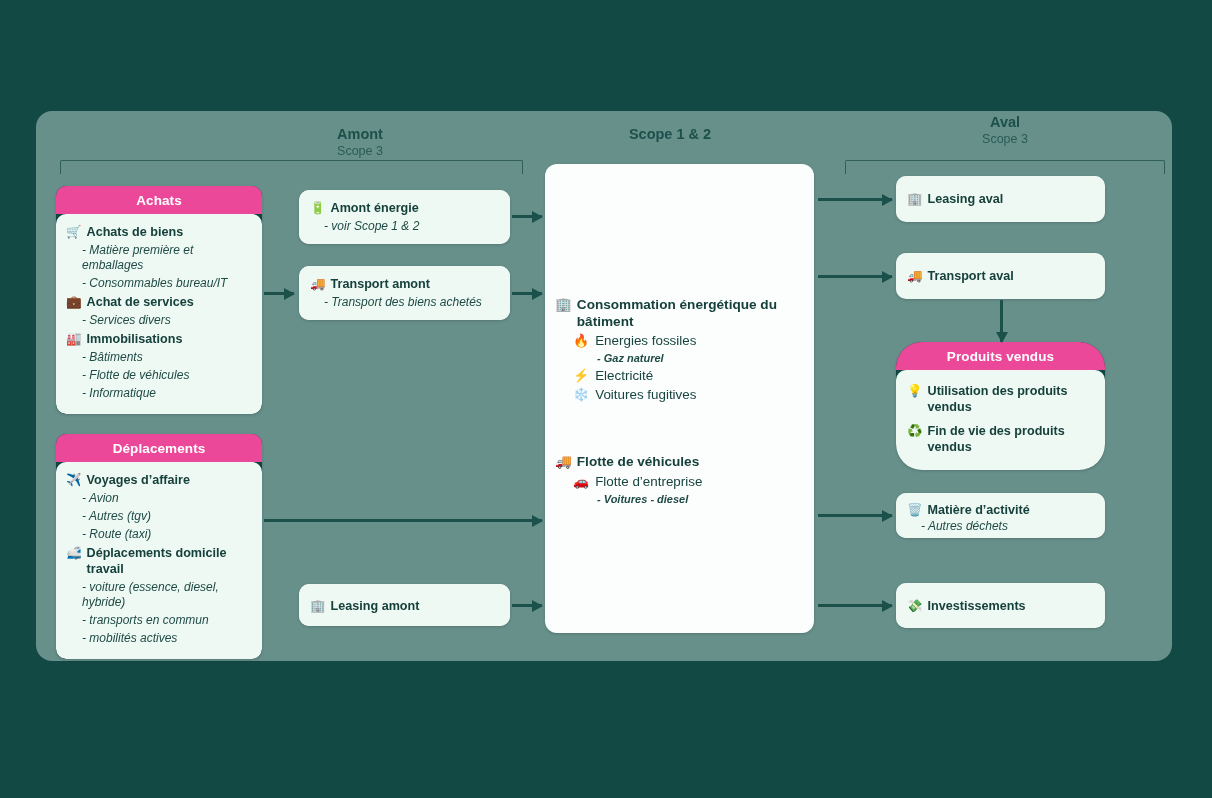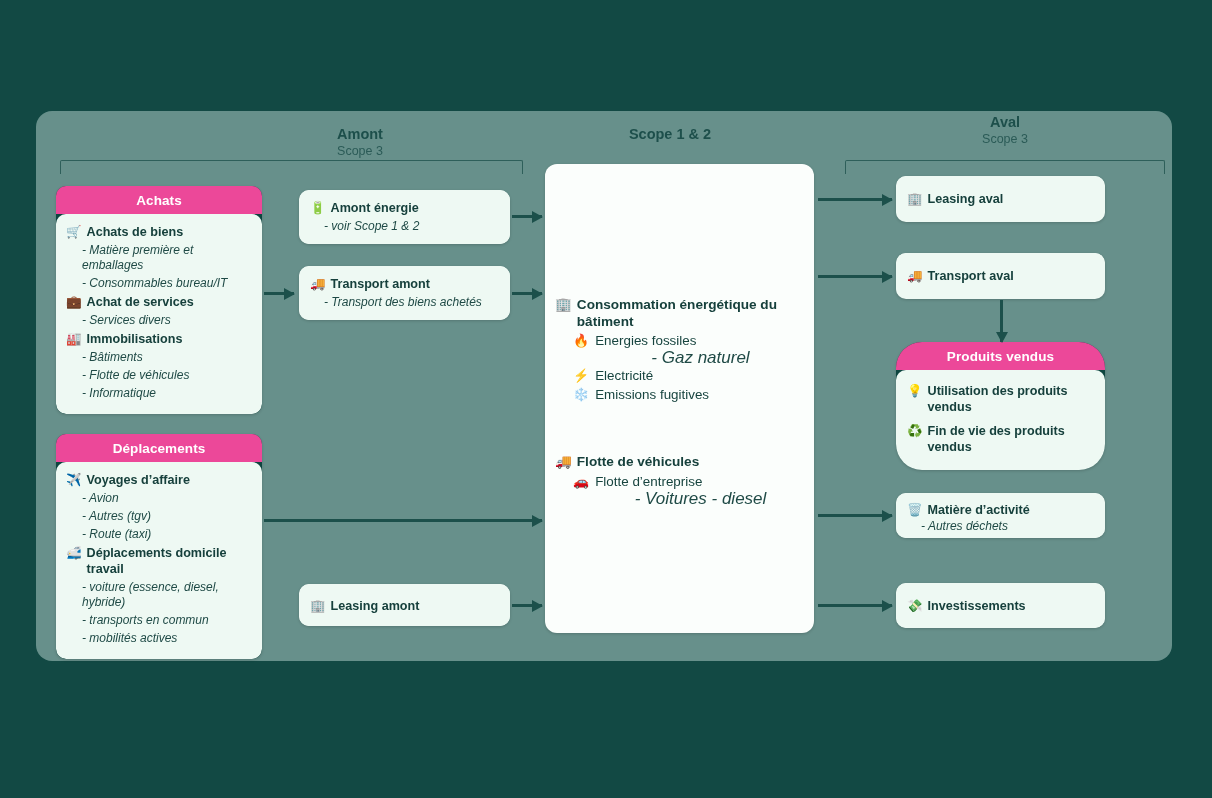--- a/index.html
+++ b/index.html
@@ -69,22 +69,22 @@
     line-height: 16px; margin: 2px 0 1px;
   }
   .row.big { font-size: 13.6px; line-height: 17px; }
   .row .ic { font-size: 12.5px; line-height: 16px; flex: 0 0 auto; }
   .row.big .ic { font-size: 13.5px; line-height: 18px; }
   .sub {
     font-size: 12px; font-style: italic; font-weight: normal;
     color: #1f4a46; line-height: 15px; margin: 3px 0 3px 16px;
   }
   .sub2 {
-    font-size: 17px; font-style: italic; font-weight: normal;
-    color: #1f4a46; line-height: 14px; margin: 1px 0 1px 42px; text-align: center;
+    font-size: 11px; font-style: italic; font-weight: bold;
+    color: #1f4a46; line-height: 14px; margin: 1px 0 1px 42px;
   }
   .lvl2 {
     display:flex; align-items:flex-start; gap:6px;
     font-size: 13.4px; font-weight: normal; color: #17443f;
     line-height: 19px; margin-left: 18px;
   }
   .lvl2 .ic { font-size: 13px; line-height: 19px; }
 
   
   .center-box {
@@ -220,21 +220,21 @@
         <span class="ic">🔥</span>
         <span>Energies fossiles</span>
       </div>
       <div class="sub2">- Gaz naturel</div>
       <div class="lvl2">
         <span class="ic">⚡</span>
         <span>Electricité</span>
       </div>
       <div class="lvl2">
         <span class="ic">❄️</span>
-        <span>Emissions fugitives</span>
+        <span>Voitures fugitives</span>
       </div>
     </div>
 
     <div style="position:absolute; left:10px; top:287px; right:10px;">
       <div class="row big">
         <span class="ic">🚚</span>
         <span>Flotte de véhicules</span>
       </div>
       <div class="lvl2">
         <span class="ic">🚗</span>

